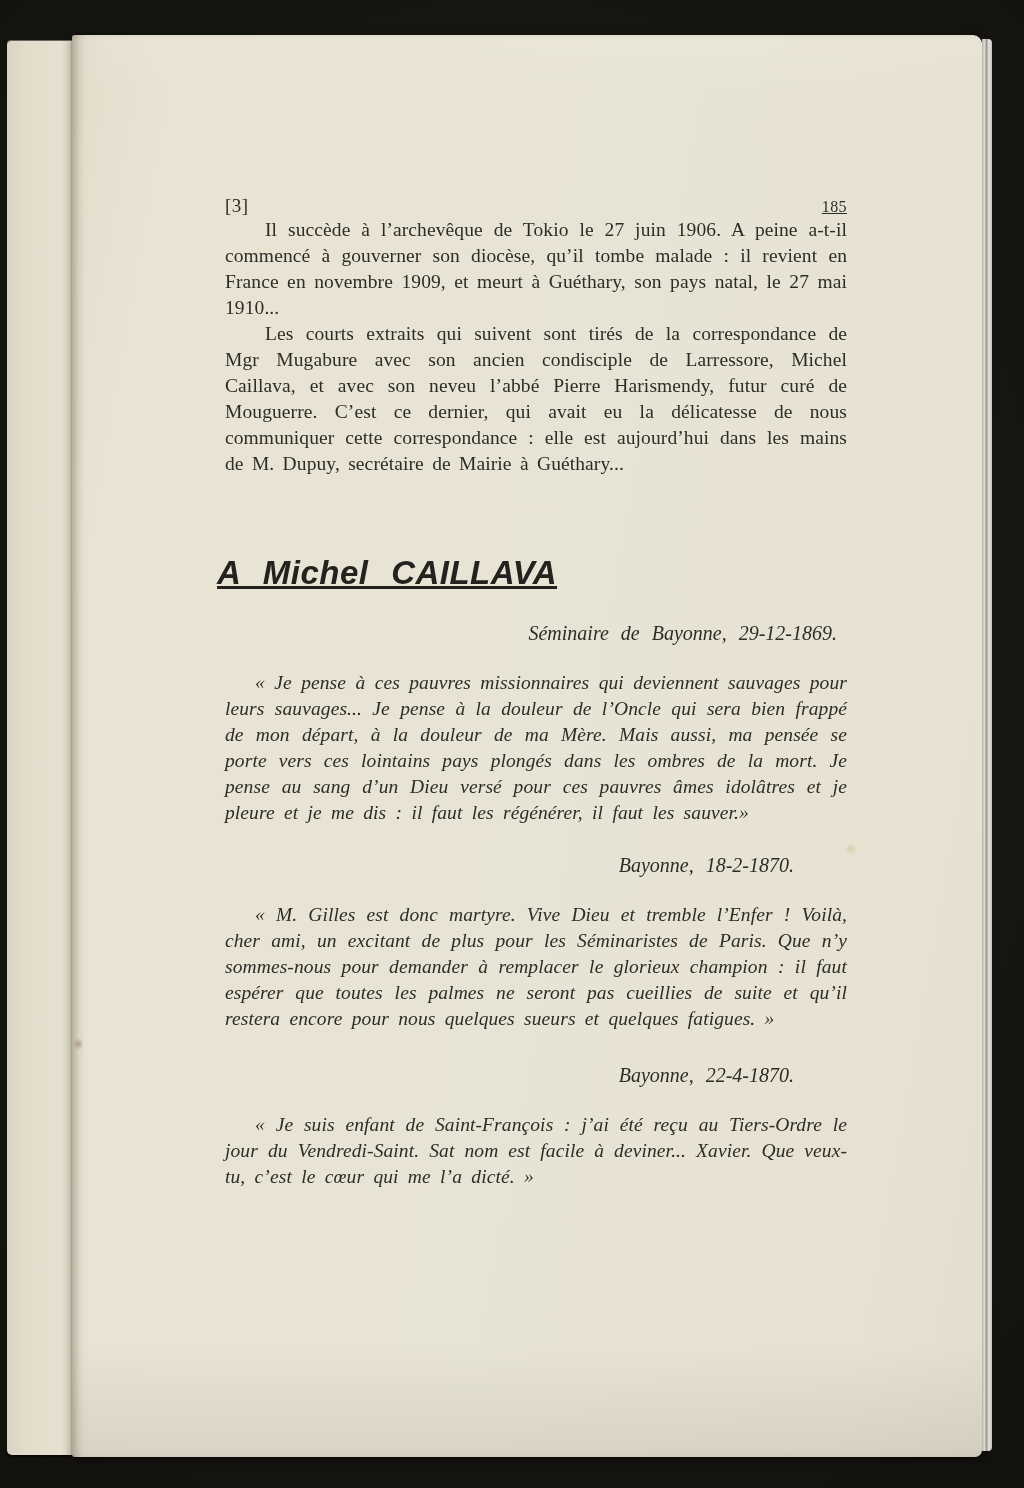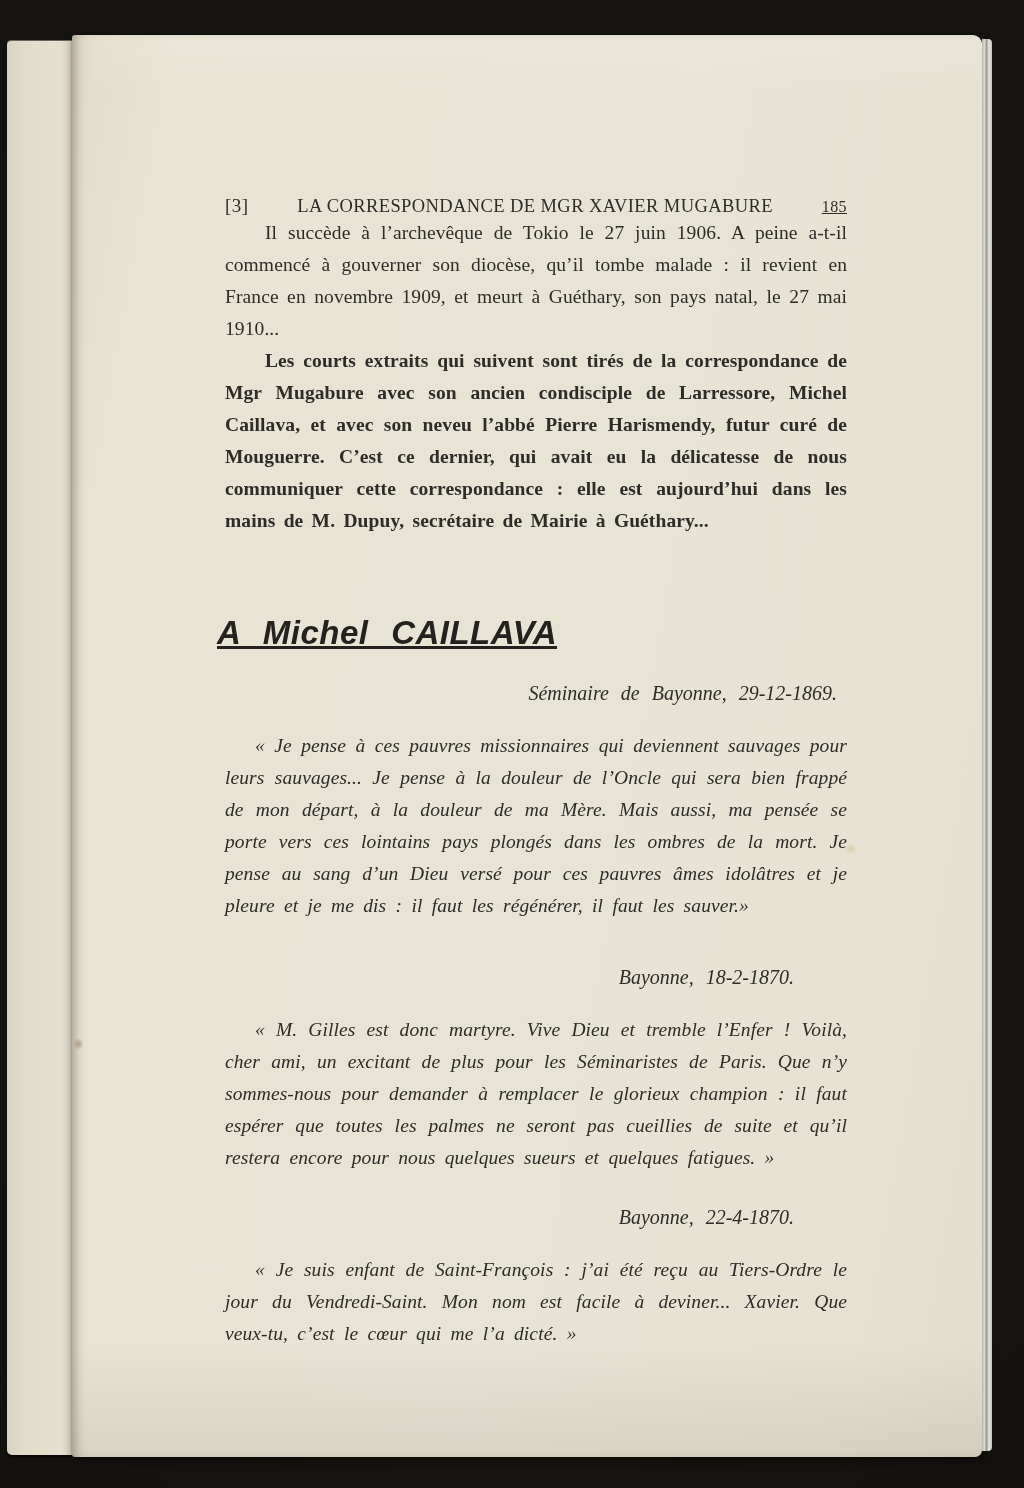--- a/index.html
+++ b/index.html
@@ -91,28 +91,28 @@
     letter-spacing: 0.4px;
     white-space: nowrap;
   }
   .running-header .bracket { font-size: 19px; }
   .running-header .pageno  { font-size: 16px; text-decoration: underline; }
 
   p.body {
     margin: 0;
     text-align: justify;
     font-size: 19.5px;
-    line-height: 32px;
+    line-height: 26px;
     word-spacing: 0.17em;
     letter-spacing: 0.1px;
   }
   p.indent { text-indent: 40px; }
 
   .mt-p1 { margin-top: 35px; }
-  .mt-p2 { margin-top: 9px; font-weight: bold;  }
+  .mt-p2 { margin-top: 9px;  }
 
   .section-heading {
     margin: 77px 0 0 -8px;
     font-family: "Liberation Sans", "DejaVu Sans", sans-serif;
     font-style: italic;
     font-weight: bold;
     font-size: 33px;
     line-height: 38px;
     letter-spacing: 0.5px;
     word-spacing: 13px;
@@ -122,21 +122,21 @@
 
   .dateline {
     margin: 0;
     text-align: right;
     font-style: italic;
     font-size: 20px;
     line-height: 26px;
     word-spacing: 0.35em;
   }
   .dl-1 { margin-top: 28px; padding-right: 10px; font-family: Liberation Serif, serif; }
-  .dl-2 { margin-top: 42px; padding-right: 53px; }
+  .dl-2 { margin-top: 26px; padding-right: 53px; }
   .dl-3 { margin-top: 30px; padding-right: 53px; text-align: right; }
 
   p.letter {
     font-style: italic;
     text-indent: 30px;
     word-spacing: 0.22em;
     margin-top: 24px;
   }
   .mt-l1 { margin-top: 25px; }
   .mt-l2 { margin-top: 19px; font-family: Liberation Serif, serif; }
@@ -150,33 +150,32 @@
 
   <div class="page">
     <div class="page-edge"></div>
     <div class="spot-a"></div>
     <div class="spot-b"></div>
 
     <div class="content">
 
       <div class="running-header">
         <span class="bracket">[3]</span>
-        <span class="title">LA CORRESPONDANCE DE MGR XAVIER MUGABURE</span>
         <span class="pageno">185</span>
       </div>
 
       <p class="body indent mt-p1">Il succède à l’archevêque de Tokio le 27 juin 1906. A peine a-t-il commencé à gouverner son diocèse, qu’il tombe malade : il revient en France en novembre 1909, et meurt à Guéthary, son pays natal, le 27 mai 1910...</p>
       <p class="body indent mt-p2">Les courts extraits qui suivent sont tirés de la correspondance de Mgr Mugabure avec son ancien condisciple de Larressore, Michel Caillava, et avec son neveu l’abbé Pierre Harismendy, futur curé de Mouguerre. C’est ce dernier, qui avait eu la délicatesse de nous communiquer cette correspondance : elle est aujourd’hui dans les mains de M. Dupuy, secrétaire de Mairie à Guéthary...</p>
 
       <h1 class="section-heading">A Michel CAILLAVA</h1>
 
       <p class="dateline dl-1">Séminaire de Bayonne, 29-12-1869.</p>
       <p class="body letter mt-l1">« Je pense à ces pauvres missionnaires qui deviennent sauvages pour leurs sauvages... Je pense à la douleur de l’Oncle qui sera bien frappé de mon départ, à la douleur de ma Mère. Mais aussi, ma pensée se porte vers ces lointains pays plongés dans les ombres de la mort. Je pense au sang d’un Dieu versé pour ces pauvres âmes idolâtres et je pleure et je me dis : il faut les régénérer, il faut les sauver.»</p>
 
       <p class="dateline dl-2">Bayonne, 18-2-1870.</p>
       <p class="body letter mt-l2">« M. Gilles est donc martyre. Vive Dieu et tremble l’Enfer ! Voilà, cher ami, un excitant de plus pour les Séminaristes de Paris. Que n’y sommes-nous pour demander à remplacer le glorieux champion : il faut espérer que toutes les palmes ne seront pas cueillies de suite et qu’il restera encore pour nous quelques sueurs et quelques fatigues. »</p>
 
       <p class="dateline dl-3">Bayonne, 22-4-1870.</p>
-      <p class="body letter mt-l3">« Je suis enfant de Saint-François : j’ai été reçu au Tiers-Ordre le jour du Vendredi-Saint. Mon nom est facile à deviner... Xavier. Que veux-tu, c’est le cœur qui me l’a dicté. »</p>
+      <p class="body letter mt-l3">« Je suis enfant de Saint-François : j’ai été reçu au Tiers-Ordre le jour du Vendredi-Saint. Sat nom est facile à deviner... Xavier. Que veux-tu, c’est le cœur qui me l’a dicté. »</p>
 
     </div>
   </div>
 </div>
 
 </body></html>

